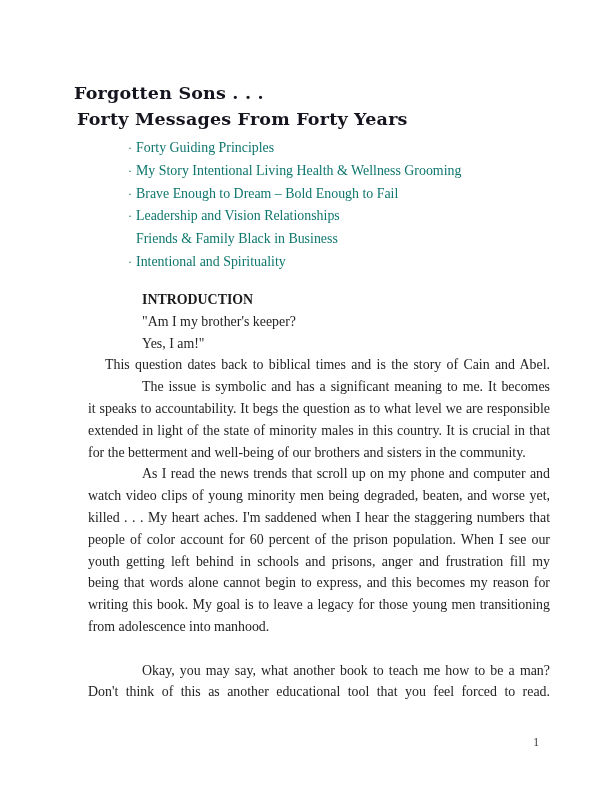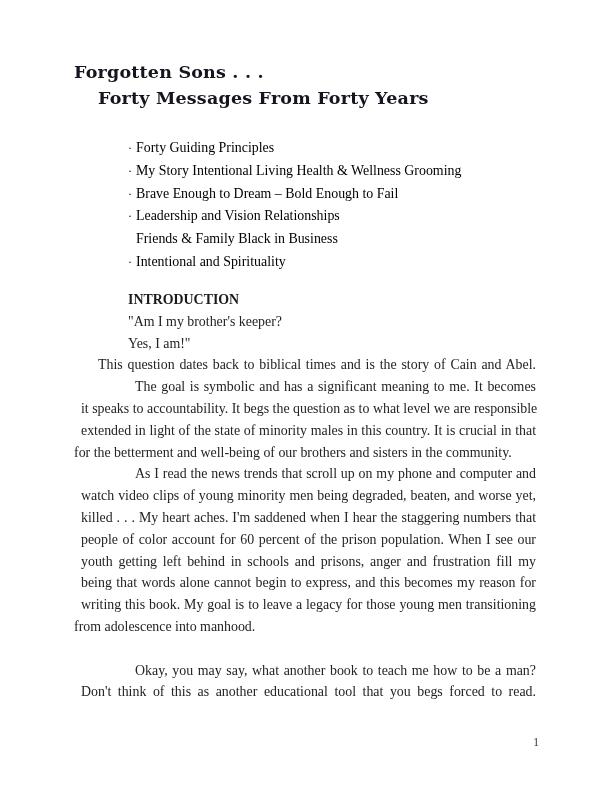--- a/index.html
+++ b/index.html
@@ -1,39 +1,39 @@
 <!DOCTYPE html>
 <html><head>
 <meta charset="utf-8">
 <style>
   html,body { margin:0; padding:0; background:#ffffff; }
   .page {
     position:relative; width:612px; height:792px; background:#ffffff;
     font-family:"Liberation Serif", serif; color:#1f1f1f; overflow:hidden;
   }
   .title-block {
-    position:absolute; left:74px; top:59px;
+    position:absolute; left:74px; top:80px;
     font-family:"DejaVu Serif", serif; font-weight:bold;
     font-size:17.5px; line-height:26px; color:#15151f; letter-spacing:0.2px;
     white-space:nowrap;
   }
-  .title-line2 { padding-left:3px;margin-left:21px; }
+  .title-line2 { padding-left:3px; }
   .topics {
     position:absolute; left:74px; top:137px; margin:0; padding:0; list-style:none;
-    font-size:13.9px; line-height:21.8px; color:#000000;
+    font-size:13.9px; line-height:21.8px; color:#0f766e;
   }
   .topics li { padding-left:54px; white-space:nowrap; }
   .blt { display:inline-block; width:8px; font-size:12px; }
   .no-bullet .blt { visibility:hidden; }
   .flow {
-    position:absolute; left:74px; top:289px; width:462px;
+    position:absolute; left:88px; top:289px; width:462px;
     font-size:13.9px; line-height:21.8px; color:#232323;
   }
   .line { white-space:nowrap; }
-  .just { text-align:justify; text-align-last:justify;margin-left:7px; }
+  .just { text-align:justify; text-align-last:justify; }
   .indent54 { padding-left:54px; }
   .indent17 { padding-left:17px; }
   .bold { font-weight:bold; color:#1a1a1a; }
   .blank-line { height:21.8px; }
   .pagenum {
     position:absolute; left:526px; top:736px; width:20px; text-align:center;
     font-size:11.5px; color:#333333;
   }
 </style>
 </head>
@@ -55,35 +55,35 @@
     <li><span class="blt">·</span><span>Intentional and Spirituality</span></li>
   </ul>
 
   <section class="flow">
     <div class="line indent54 bold">INTRODUCTION</div>
     <div class="line indent54">"Am I my brother's keeper?</div>
     <div class="line indent54">Yes, I am!"</div>
 
     <div class="line indent17 just">This question dates back to biblical times and is the story of Cain and Abel.</div>
 
-    <div class="line indent54 just">The goal is symbolic and has a significant meaning to me. It becomes</div>
+    <div class="line indent54 just">The issue is symbolic and has a significant meaning to me. It becomes</div>
     <div class="line just">it speaks to accountability. It begs the question as to what level we are responsible</div>
     <div class="line just">extended in light of the state of minority males in this country. It is crucial in that</div>
     <div class="line">for the betterment and well-being of our brothers and sisters in the community.</div>
 
     <div class="line indent54 just">As I read the news trends that scroll up on my phone and computer and</div>
     <div class="line just">watch video clips of young minority men being degraded, beaten, and worse yet,</div>
     <div class="line just">killed . . . My heart aches. I'm saddened when I hear the staggering numbers that</div>
     <div class="line just">people of color account for 60 percent of the prison population. When I see our</div>
     <div class="line just">youth getting left behind in schools and prisons, anger and frustration fill my</div>
     <div class="line just">being that words alone cannot begin to express, and this becomes my reason for</div>
     <div class="line just">writing this book. My goal is to leave a legacy for those young men transitioning</div>
     <div class="line">from adolescence into manhood.</div>
 
     <div class="blank-line"></div>
 
     <div class="line indent54 just">Okay, you may say, what another book to teach me how to be a man?</div>
-    <div class="line just">Don't think of this as another educational tool that you begs forced to read.</div>
+    <div class="line just">Don't think of this as another educational tool that you feel forced to read.</div>
   </section>
 
   <footer class="pagenum">1</footer>
 
 </div>
 
 </body></html>

